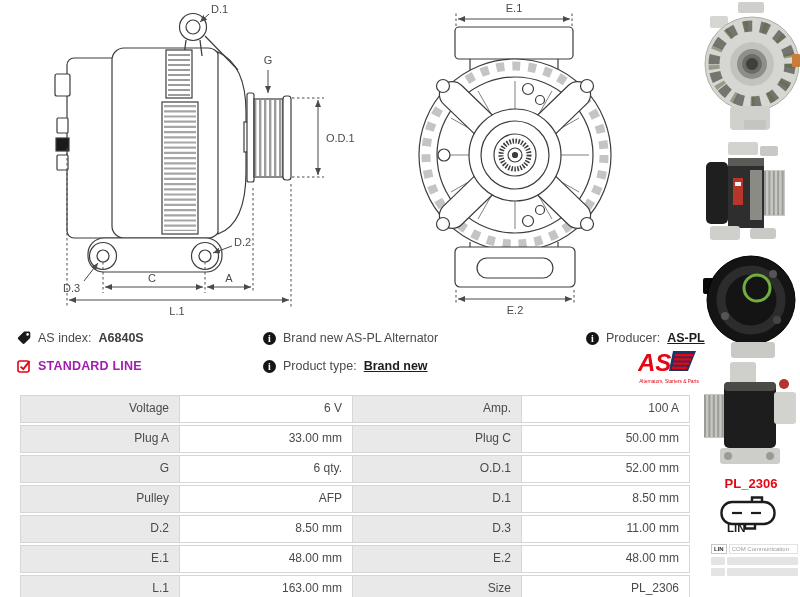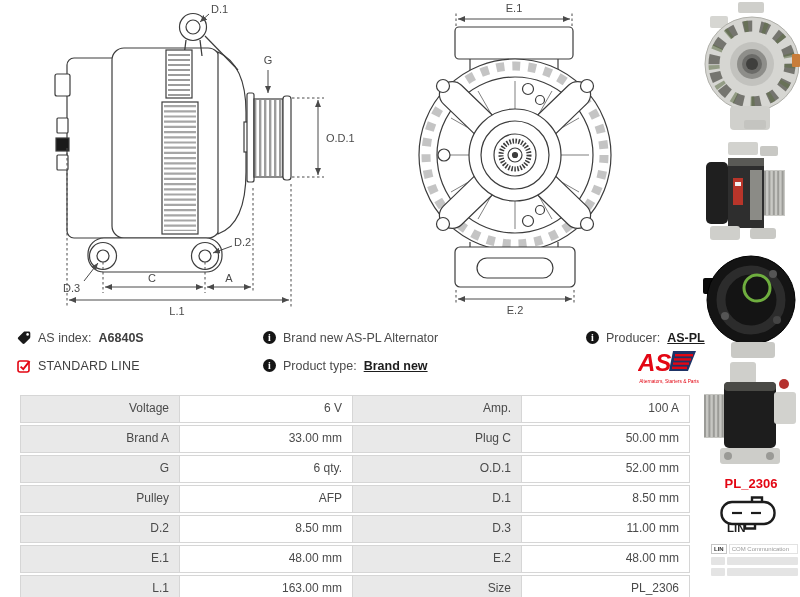--- a/index.html
+++ b/index.html
@@ -4,25 +4,25 @@
 <style>
   * { margin:0; padding:0; box-sizing:border-box; }
   html,body { background:#fff; }
   .stage {
     position:relative; width:800px; height:597px; overflow:hidden;
     background:#fff; font-family:"Liberation Sans", sans-serif; color:#4a4a4a;
   }
   svg text { font-family:"Liberation Sans", sans-serif; }
 
   
-  .info-item { position:absolute; display:flex; align-items:flex-start; gap:7px;
+  .info-item { position:absolute; display:flex; align-items:flex-end; gap:7px;
                font-size:12.5px; color:#4b4b4b; white-space:nowrap; }
   .info-item b { color:#1d1d1d;text-decoration:underline; }
   .navy { color:#404040; font-weight:bold; }
-  .redline { color:#404040; font-weight:normal; letter-spacing:.2px; }
+  .redline { color:#a21caf; font-weight:bold; letter-spacing:.2px; }
   .i-icon { width:13px; height:13px; border-radius:50%; background:#151515; color:#fff;
             font-family:"Liberation Serif", serif; font-weight:bold; font-size:10px;
             line-height:13px; text-align:center; flex:0 0 13px; }
 
   
   table.specs { position:absolute; left:20px; top:393px; width:670px;
                 border-collapse:separate; border-spacing:0 2px; table-layout:fixed; }
   table.specs td { height:28px; font-size:12px; color:#4a4a4a; text-align:right;
                    padding:0 10px 3px 4px; border-top:1px solid #d6d6d6;
                    border-bottom:1px solid #d6d6d6; border-right:1px solid #d6d6d6;
@@ -298,21 +298,21 @@
         <col style="width:168px">
       </colgroup>
     <tbody>
         <tr>
       <td class="lab">Voltage</td>
       <td class="val">6 V</td>
       <td class="lab">Amp.</td>
       <td class="val">100 A</td>
     </tr>
     <tr>
-      <td class="lab">Brand A</td>
+      <td class="lab">Plug A</td>
       <td class="val">33.00 mm</td>
       <td class="lab">Plug C</td>
       <td class="val">50.00 mm</td>
     </tr>
     <tr>
       <td class="lab">G</td>
       <td class="val">6 qty.</td>
       <td class="lab">O.D.1</td>
       <td class="val">52.00 mm</td>
     </tr>

